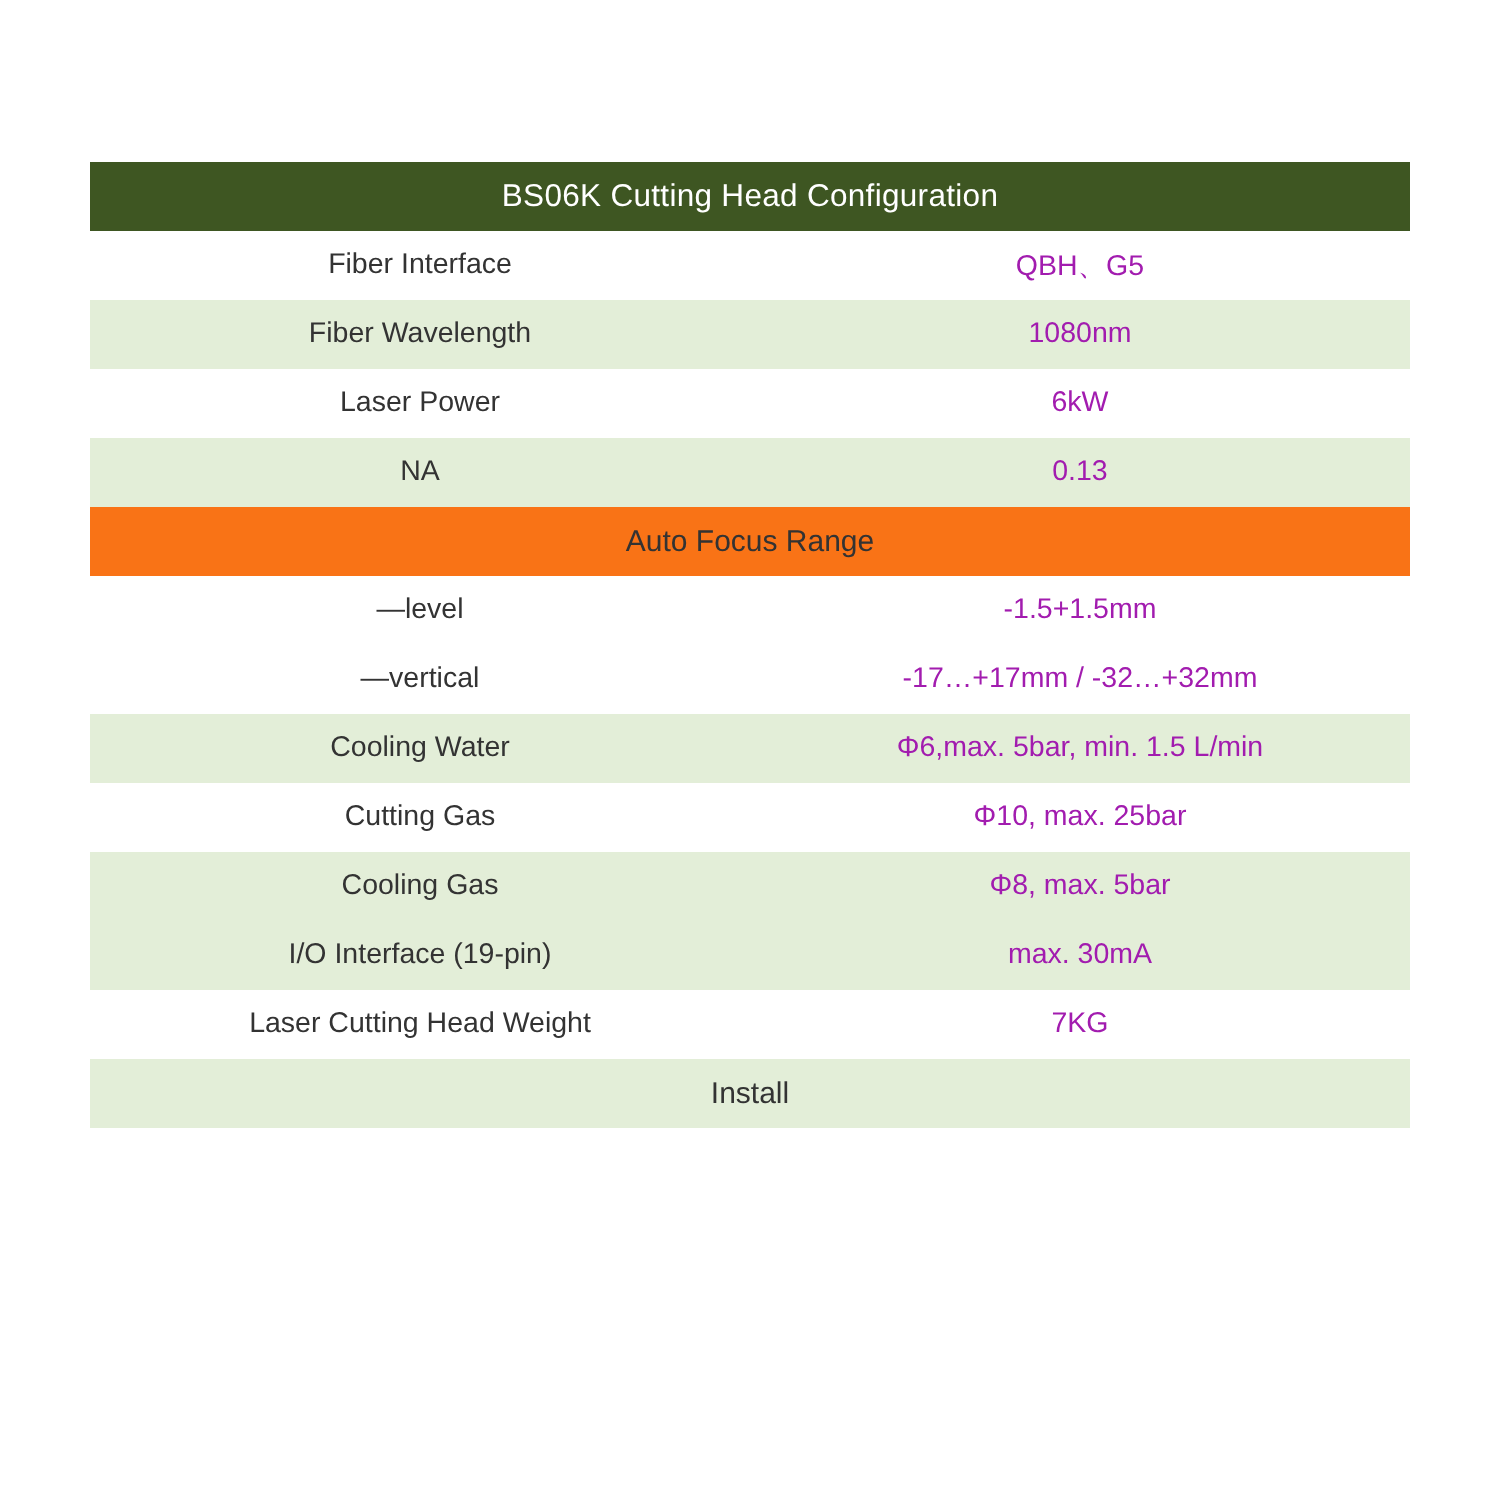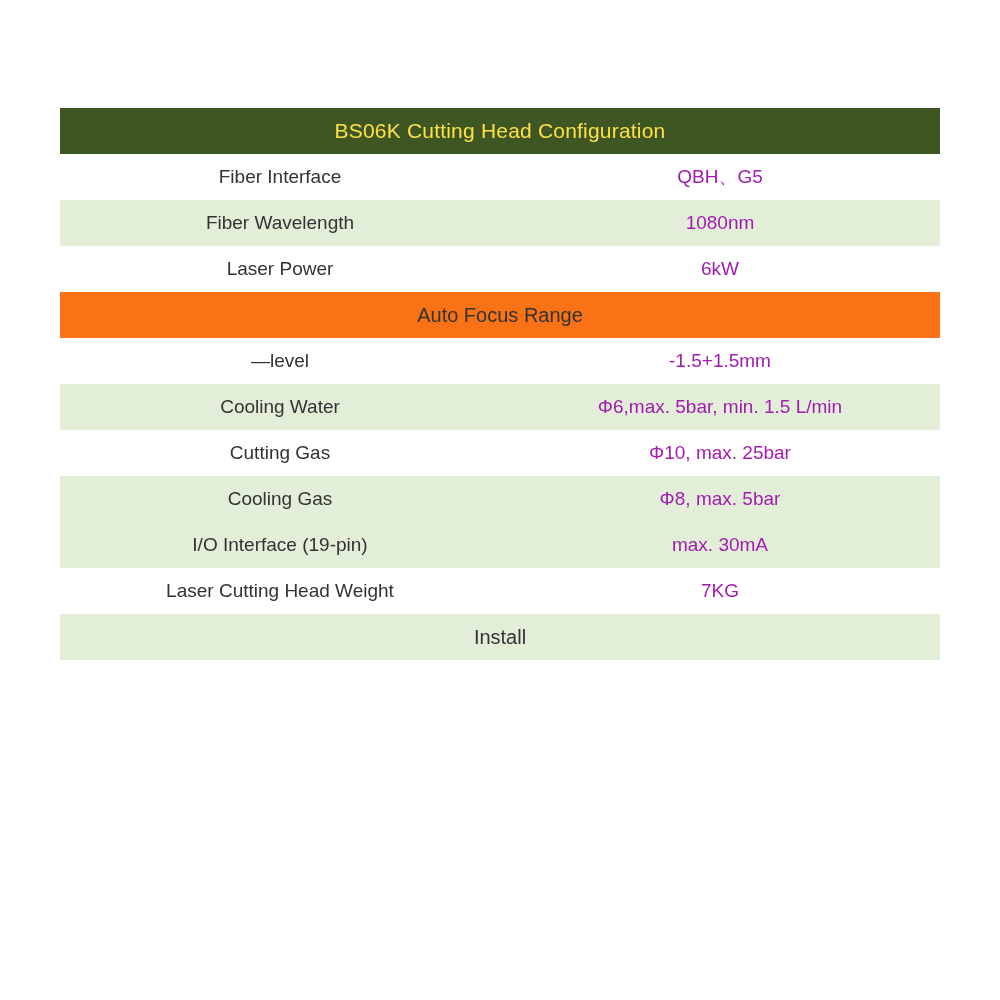--- a/index.html
+++ b/index.html
@@ -32,21 +32,21 @@
   tr.row {
     height: 46px;
   }
 
   tr.header-row {
     height: 46px;
   }
 
   tr.header-row td {
     background: #3e5622;
-    color: #fde047;
+    color: #ffffff;
     text-align: center;
     font-size: 21px;
     letter-spacing: 0.2px;
   }
 
   tr.shade td {
     background: #e3eed8;
   }
 
   tr.plain td {
@@ -96,26 +96,34 @@
           <td class="value-cell">QBH、G5</td>
         </tr>
         <tr class="row shade">
           <td class="label-cell">Fiber Wavelength</td>
           <td class="value-cell">1080nm</td>
         </tr>
         <tr class="row plain">
           <td class="label-cell">Laser Power</td>
           <td class="value-cell">6kW</td>
         </tr>
+        <tr class="row shade">
+          <td class="label-cell">NA</td>
+          <td class="value-cell">0.13</td>
+        </tr>
         <tr class="row section-row plain">
           <td colspan="2" class="section-cell">Auto Focus Range</td>
         </tr>
         <tr class="row plain">
           <td class="label-cell">—level</td>
           <td class="value-cell">-1.5+1.5mm</td>
+        </tr>
+        <tr class="row plain">
+          <td class="label-cell">—vertical</td>
+          <td class="value-cell">-17…+17mm / -32…+32mm</td>
         </tr>
         <tr class="row shade">
           <td class="label-cell">Cooling Water</td>
           <td class="value-cell">Φ6,max. 5bar, min. 1.5 L/min</td>
         </tr>
         <tr class="row plain">
           <td class="label-cell">Cutting Gas</td>
           <td class="value-cell">Φ10, max. 25bar</td>
         </tr>
         <tr class="row shade">

